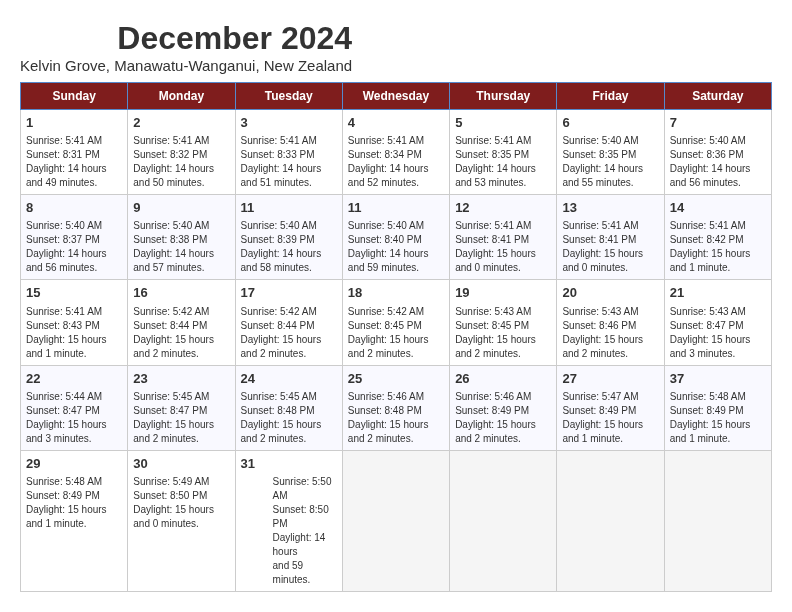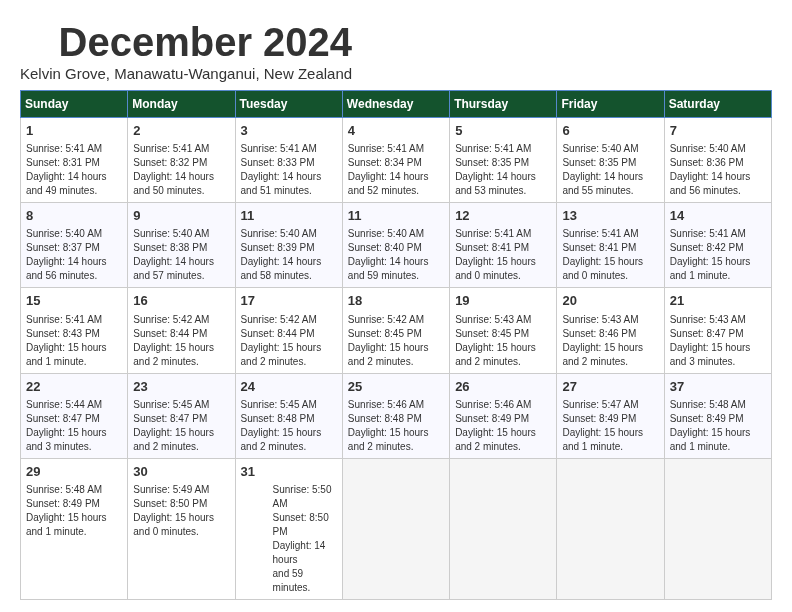--- a/index.html
+++ b/index.html
@@ -19,39 +19,39 @@
     .logo {
       display: flex;
       flex-direction: column;
       align-items: flex-start;
       margin-top: 4px;
     }
     .title-area {
       text-align: right;
     }
     .main-title {
-      font-size: 40px;
+      font-size: 32px;
       font-weight: bold;
       color: #333;
     }
     .subtitle {
       font-size: 15px;
       color: #333;
       font-weight: normal;
     }
     .calendar {
       width: 100%;
       border-collapse: collapse;
       font-size: 11px;
     }
     .calendar th {
-      background-color: #14532d;
+      background-color: #7f1d1d;
       color: #fff;
       padding: 6px 4px;
-      text-align: left;
+      text-align: center;
       border: 1px solid #5588cc;
       font-size: 12px;
     }
     .calendar td {
       border: 1px solid #ccc;
       vertical-align: top;
       padding: 4px 5px;
       width: calc(100% / 7);
       height: 80px;
       background: #fff;

